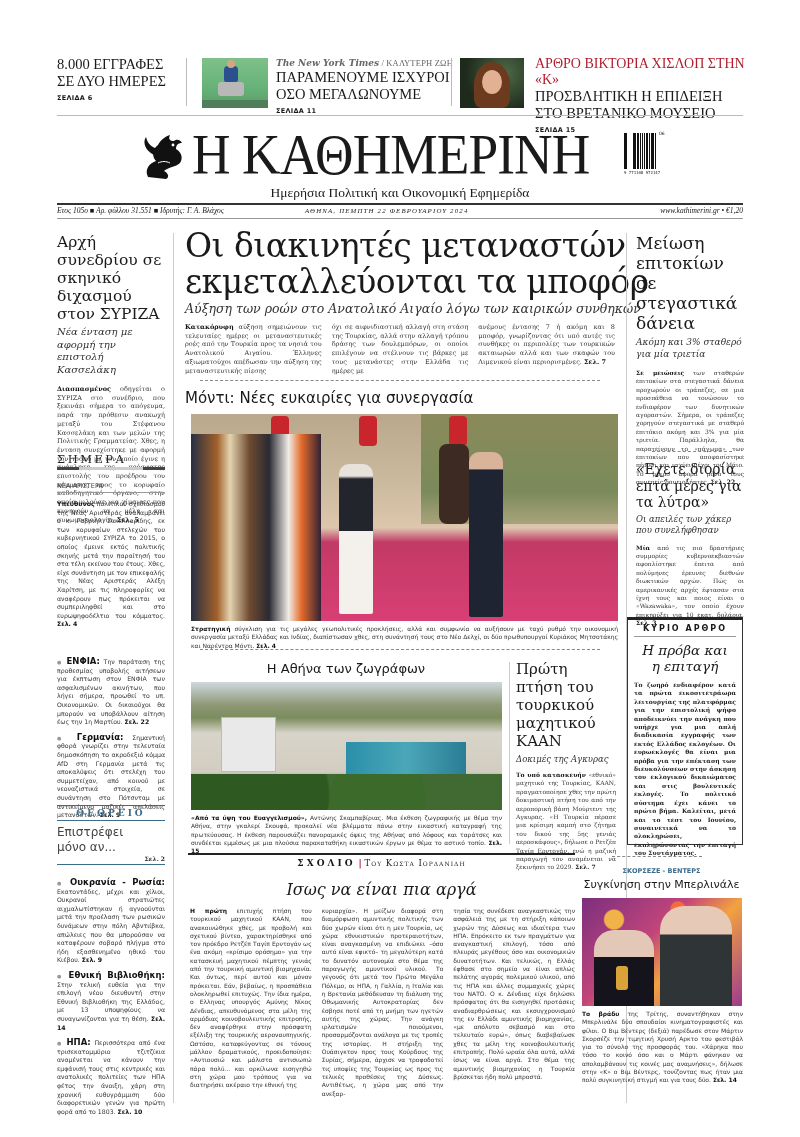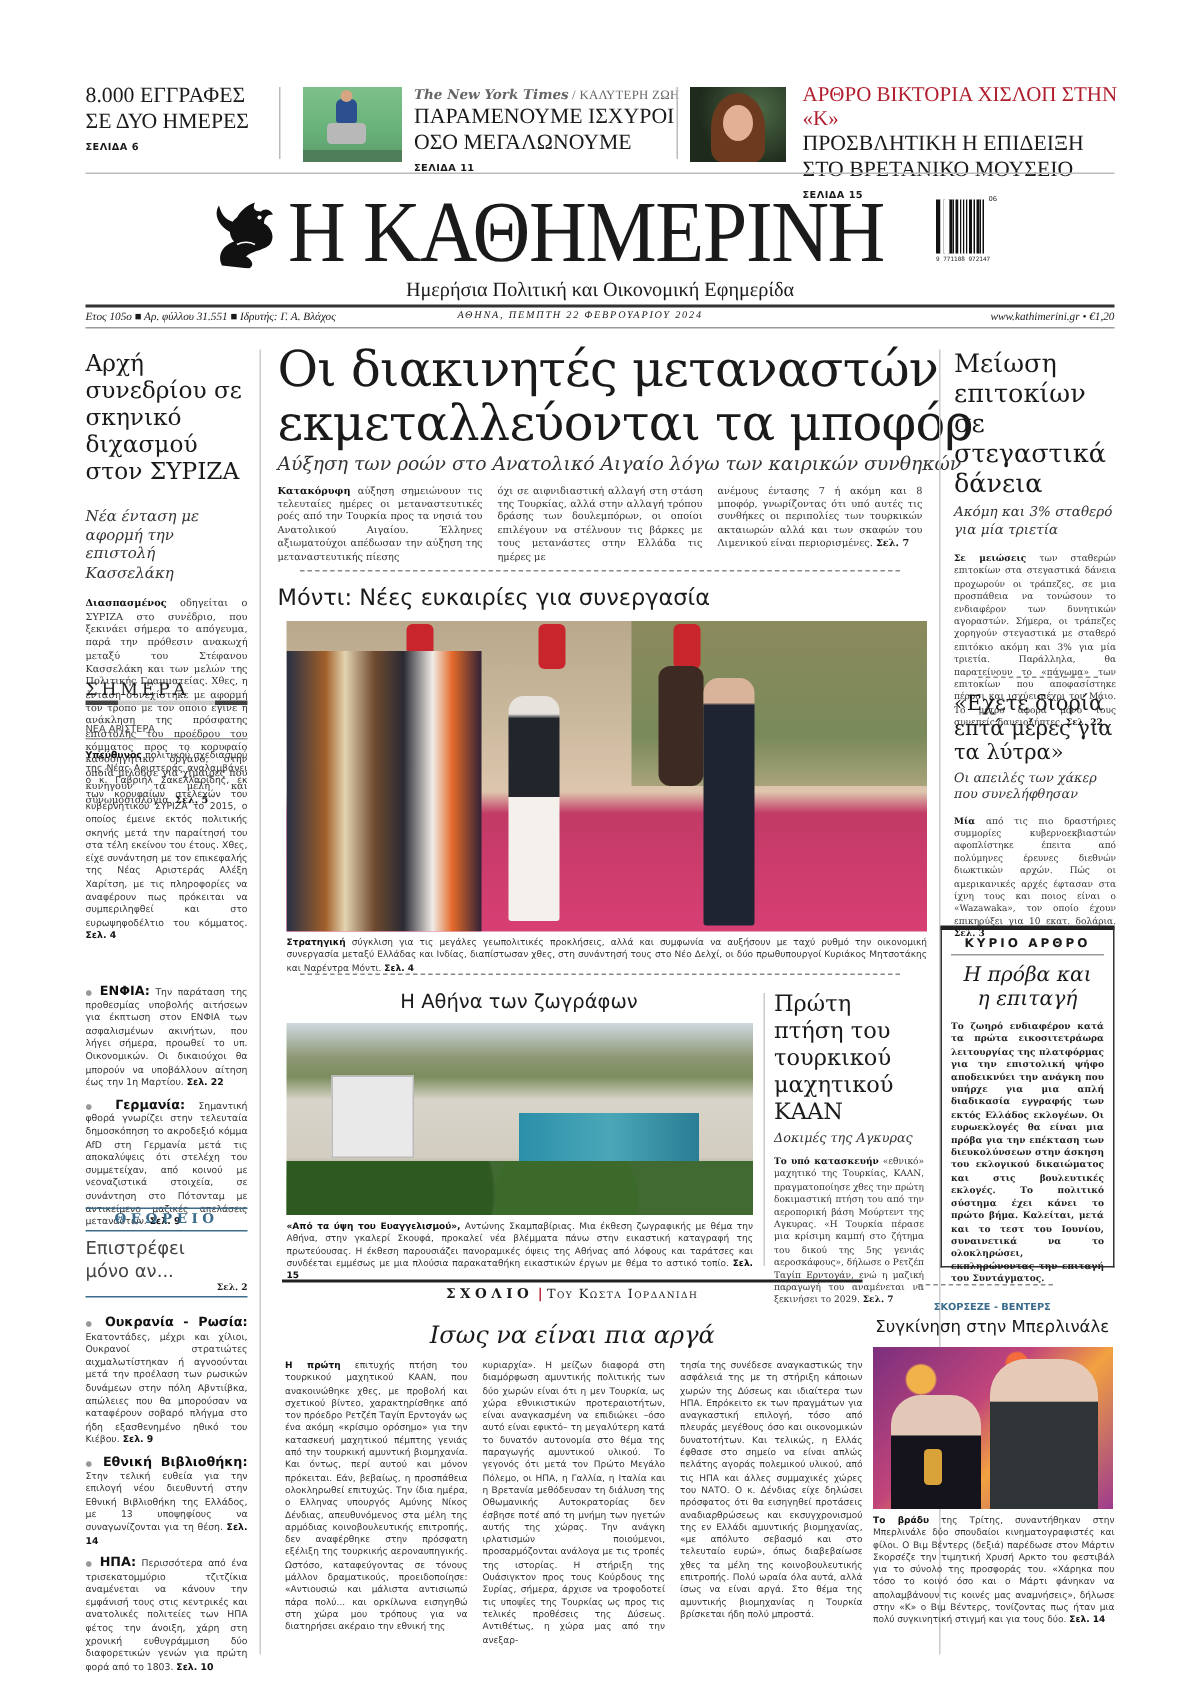--- a/index.html
+++ b/index.html
@@ -114,21 +114,21 @@
   <div class="hrule" style="left:57px;top:203px;width:686px;height:1.5px;background:#333"></div>
   <div class="abs" style="left:57px;top:206px;font-size:7.5px;font-style:italic">Ετος 105ο ■ Αρ. φύλλου 31.551 ■ Ιδρυτής: Γ. Α. Βλάχος</div>
   <div class="abs" style="left:305px;top:207px;font-size:6.8px;font-style:italic;letter-spacing:1.2px">ΑΘΗΝΑ, ΠΕΜΠΤΗ 22 ΦΕΒΡΟΥΑΡΙΟΥ 2024</div>
   <div class="abs" style="right:57px;top:206px;font-size:7.5px;font-style:italic">www.kathimerini.gr • €1,20</div>
   <div class="hrule" style="left:57px;top:218px;width:686px;background:#999"></div>
 </div>
 
 <div>
   <div class="abs" style="left:57px;top:233px;width:108px">
     <div class="serif" style="font-size:15.5px;line-height:18px">Αρχή συνεδρίου σε σκηνικό διχασμού στον ΣΥΡΙΖΑ</div>
-    <div class="serif" style="font-size:10px;line-height:12.5px;font-style:italic;margin-top:16px;color:#333">Νέα ένταση με αφορμή την επιστολή Κασσελάκη</div>
+    <div class="serif" style="font-size:10px;line-height:12.5px;font-style:italic;margin-top:3px;color:#333">Νέα ένταση με αφορμή την επιστολή Κασσελάκη</div>
     <div class="body-serif" style="margin-top:9px">
       <span class="lead">Διασπασμένος</span>
       <span>οδηγείται ο ΣΥΡΙΖΑ στο συνέδριο, που ξεκινάει σήμερα το απόγευμα, παρά την πρόθεσιν ανακωχή μεταξύ του Στέφανου Κασσελάκη και των μελών της Πολιτικής Γραμματείας. Χθες, η ένταση συνεχίστηκε με αφορμή τον τρόπο με τον οποίο έγινε η ανάκληση της πρόσφατης επιστολής του προέδρου του κόμματος προς το κορυφαίο καθοδηγητικό όργανο, στην οποία μιλούσε για χίμαιρες που κυνηγούν τα μέλη και συνωμοσιολογία.</span>
       <span class="page-ref">Σελ. 5</span>
     </div>
   </div>
 
   <div class="abs" style="left:57px;top:452px;width:108px;text-align:left">
     <div class="serif" style="font-size:11.5px;letter-spacing:2.5px;color:#222">ΣΗΜΕΡΑ</div>
     <div style="height:3px;background:linear-gradient(90deg,#444 20%,#ccc 20%,#ccc 80%,#444 80%);margin-top:1px"></div>

